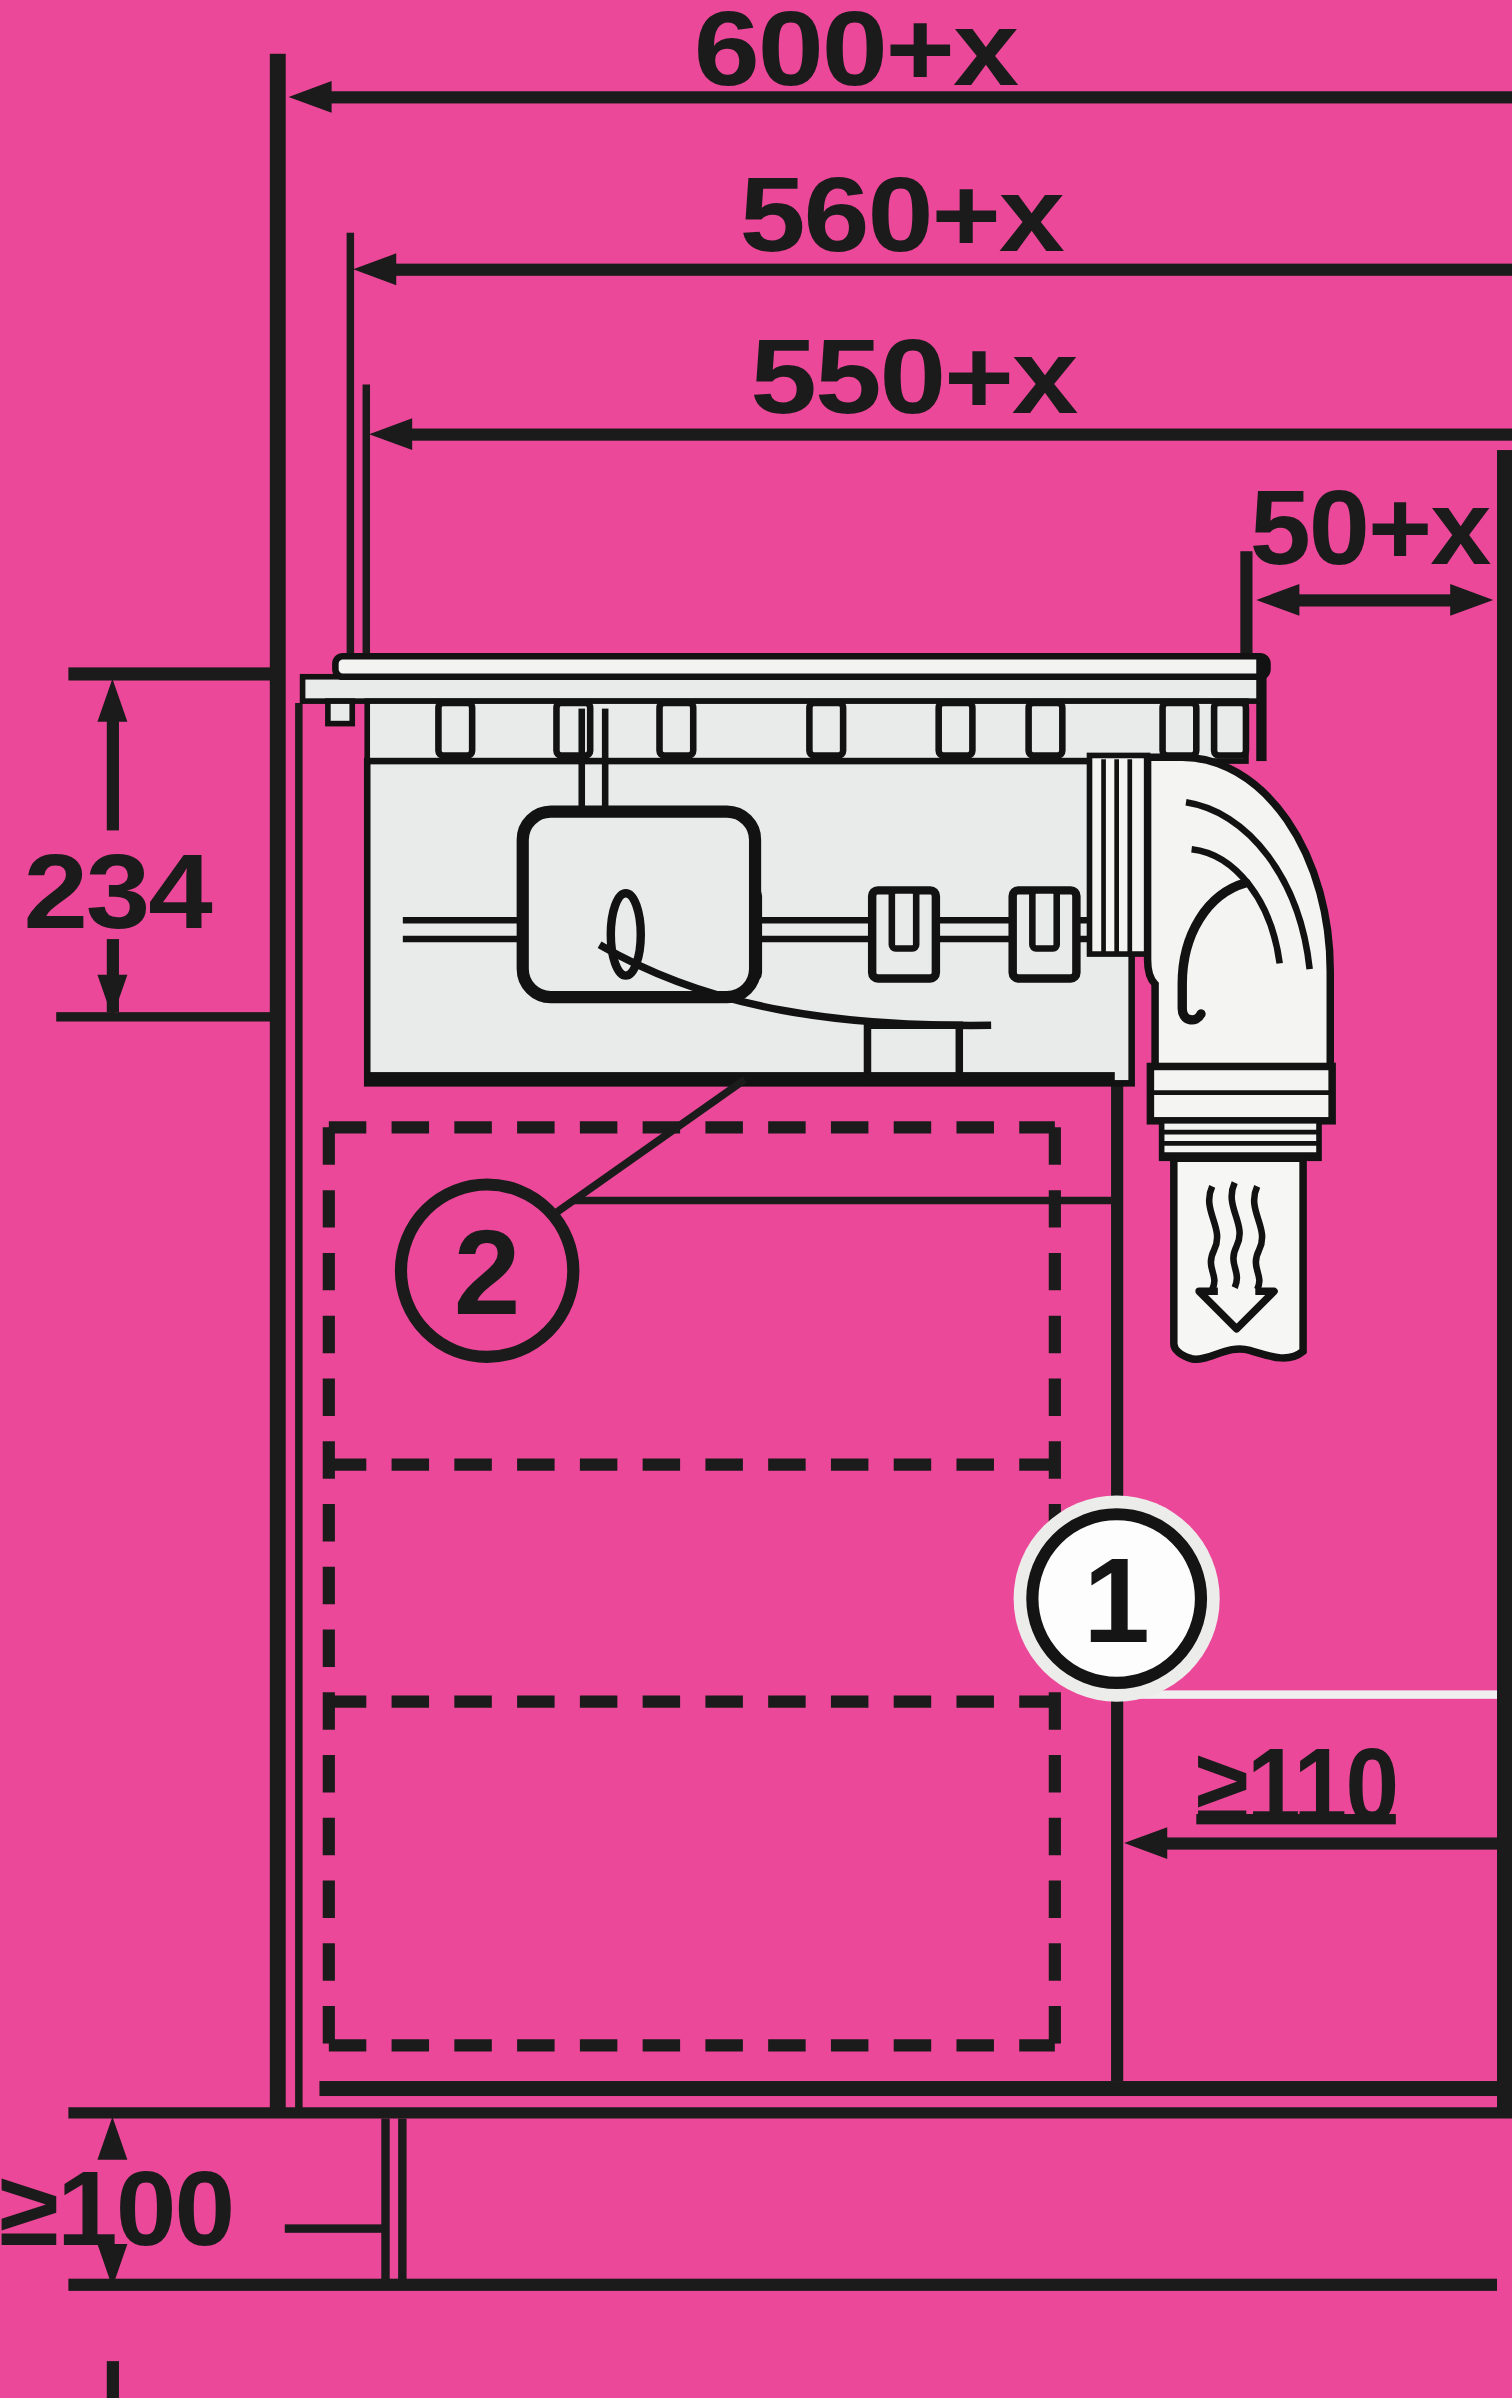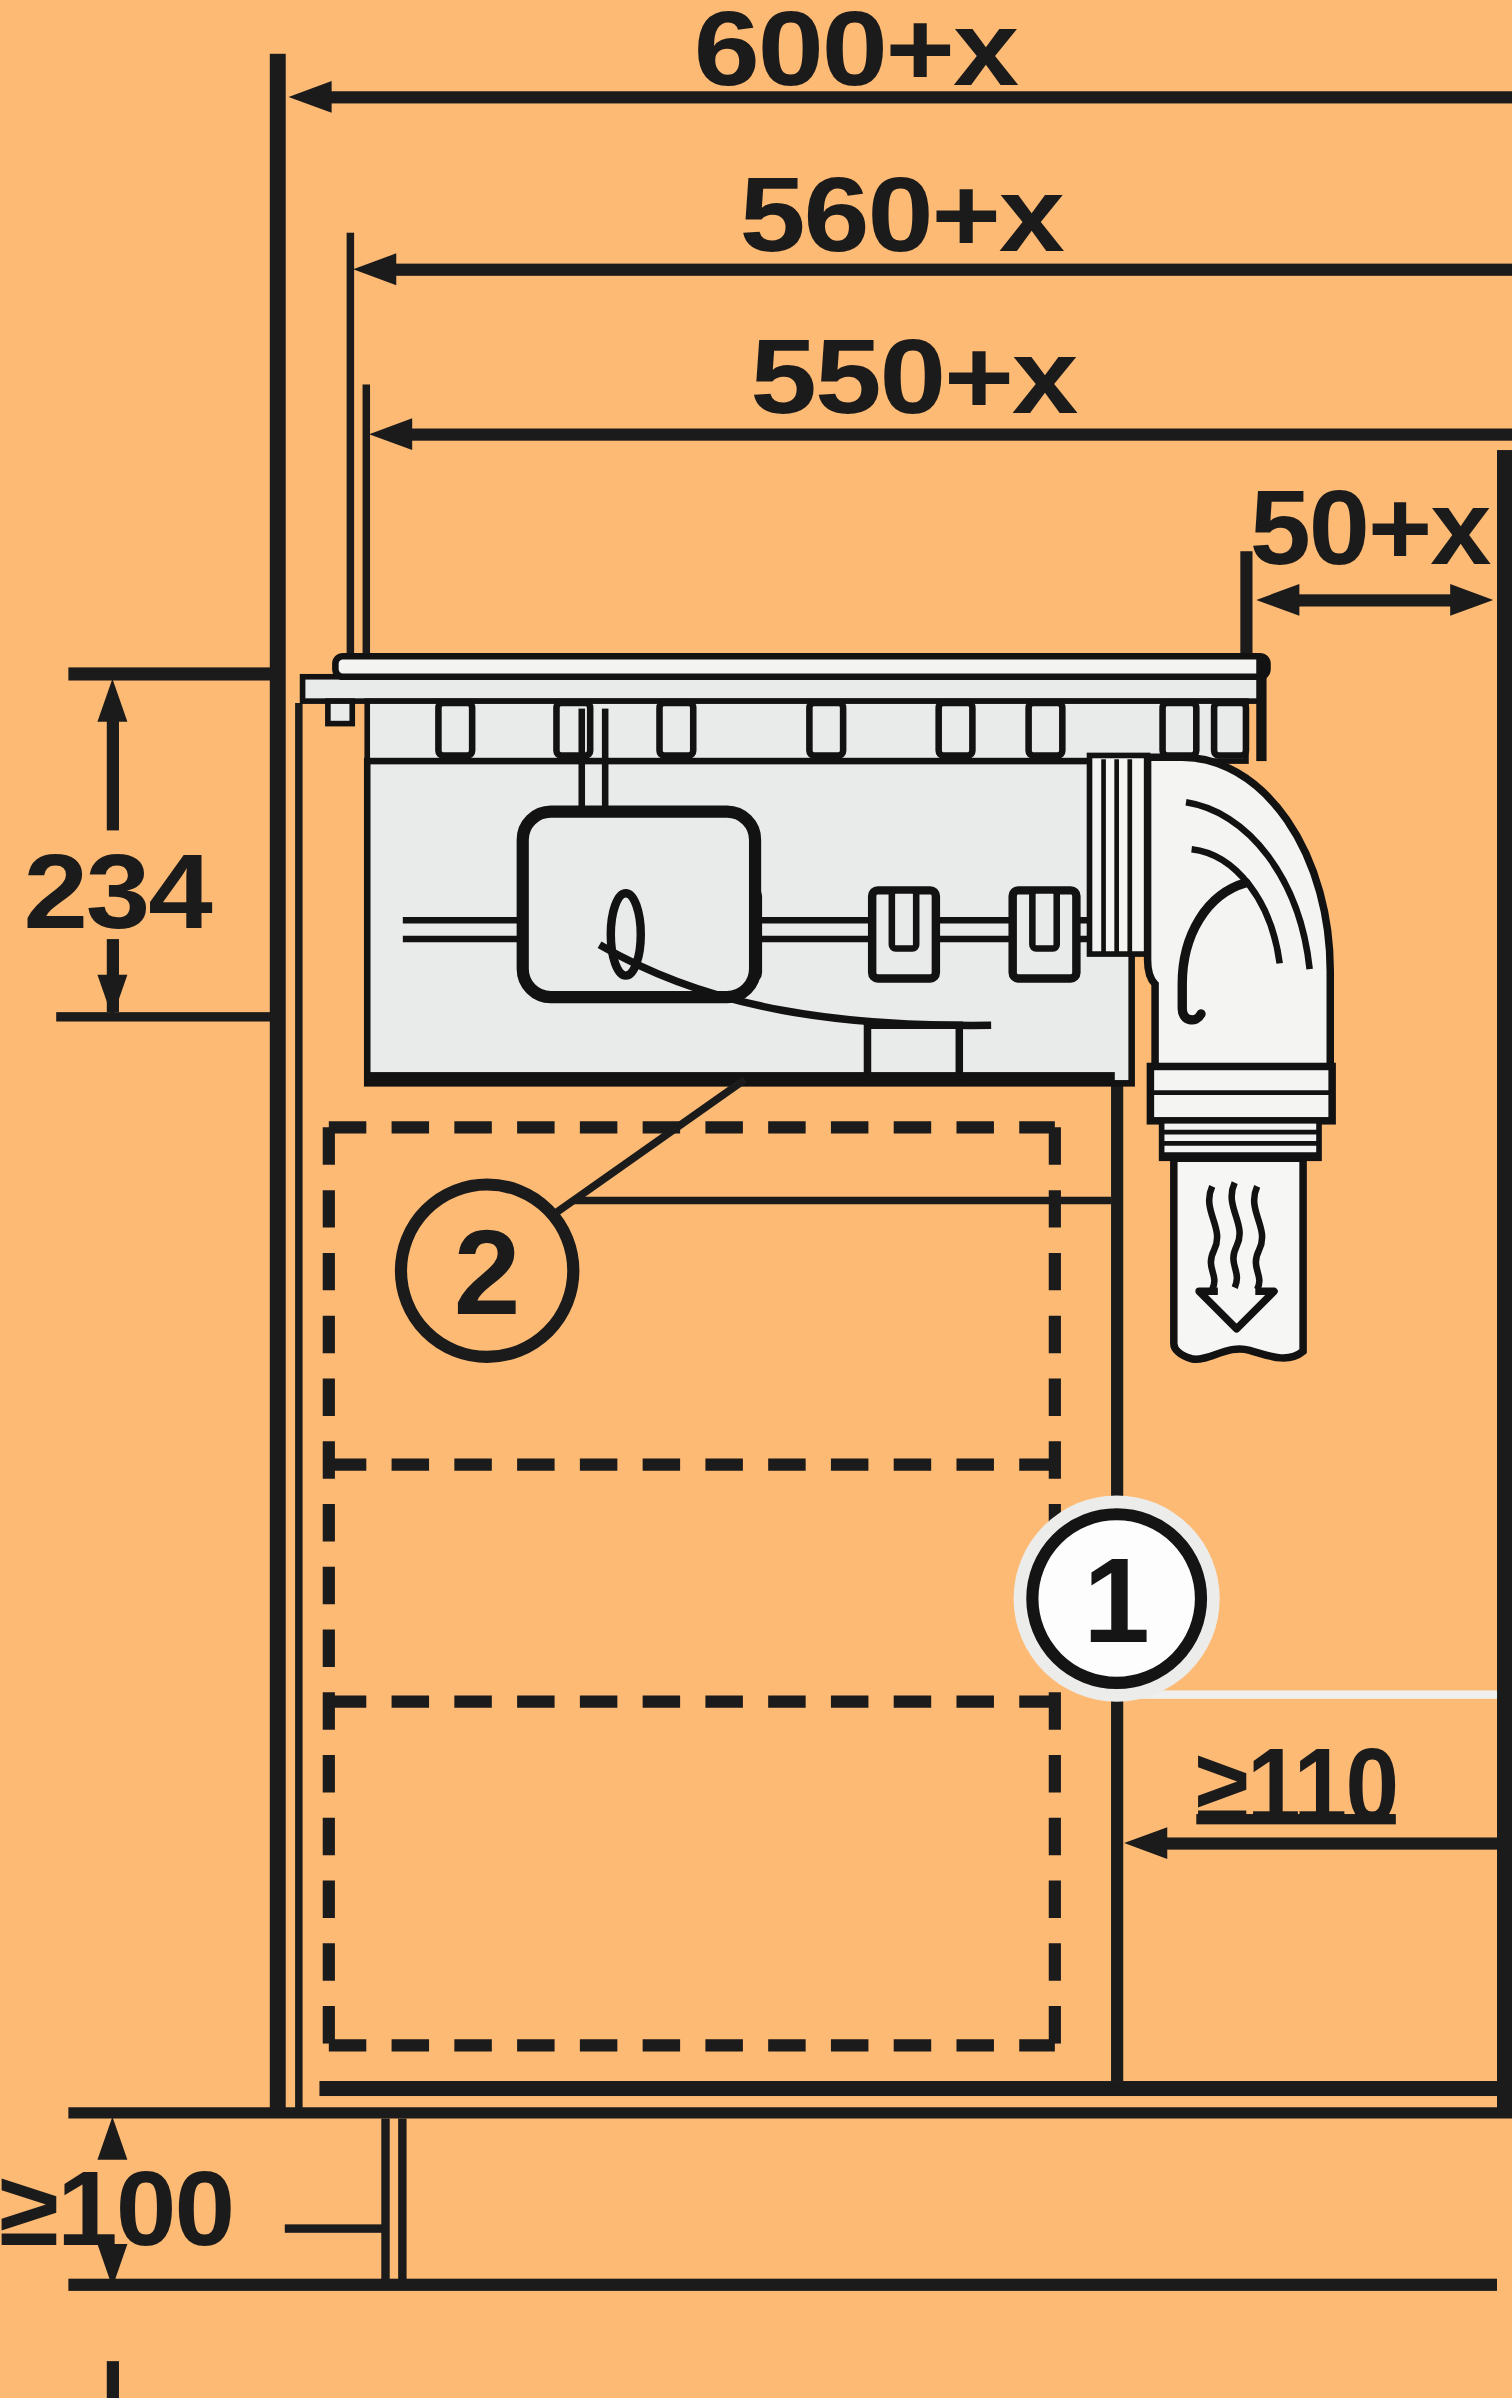--- a/index.html
+++ b/index.html
@@ -1,16 +1,16 @@
 <!DOCTYPE html>
 <html style="font-size:15px"><head>
 <meta charset="utf-8">
 <style>
   html,body{margin:0;padding:0;background:#000;width:1512px;height:2399px;overflow:hidden;}
-  #stage{position:relative;width:1512px;height:2399px;background:#fdba74;}
+  #stage{position:relative;width:1512px;height:2399px;background:#ec4899;}
   svg{position:absolute;left:0;top:0;}
   .txt{fill:#1b1b1b;font-family:"Liberation Sans",sans-serif;font-weight:bold;font-size:112px;letter-spacing:-2px;}
   .digit{fill:#151515;font-family:"Liberation Sans",sans-serif;font-weight:bold;font-size:128px;}
   .digit2{fill:#1b1b1b;font-family:"Liberation Sans",sans-serif;font-weight:bold;font-size:128px;}
   .dim{fill:#1b1b1b;}
   .dash{stroke:#1b1b1b;stroke-width:13;stroke-dasharray:40 27;fill:none;}
   .out{stroke:#121212;fill:none;}
   .gfill{fill:#e9eaea;stroke:#121212;}
   .wfill{fill:#f4f4f2;stroke:#121212;}
 </style>

